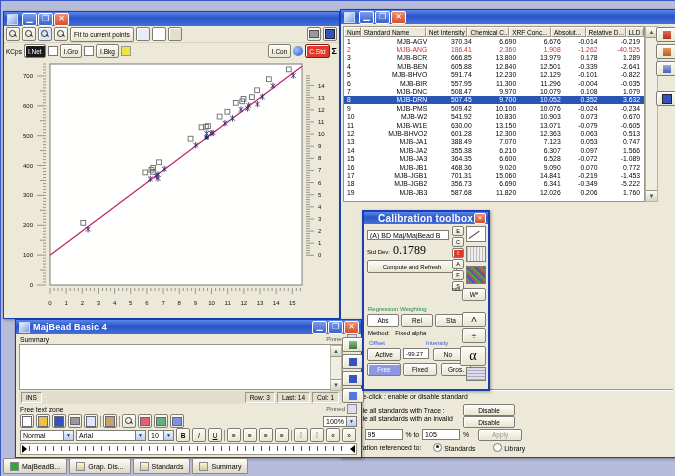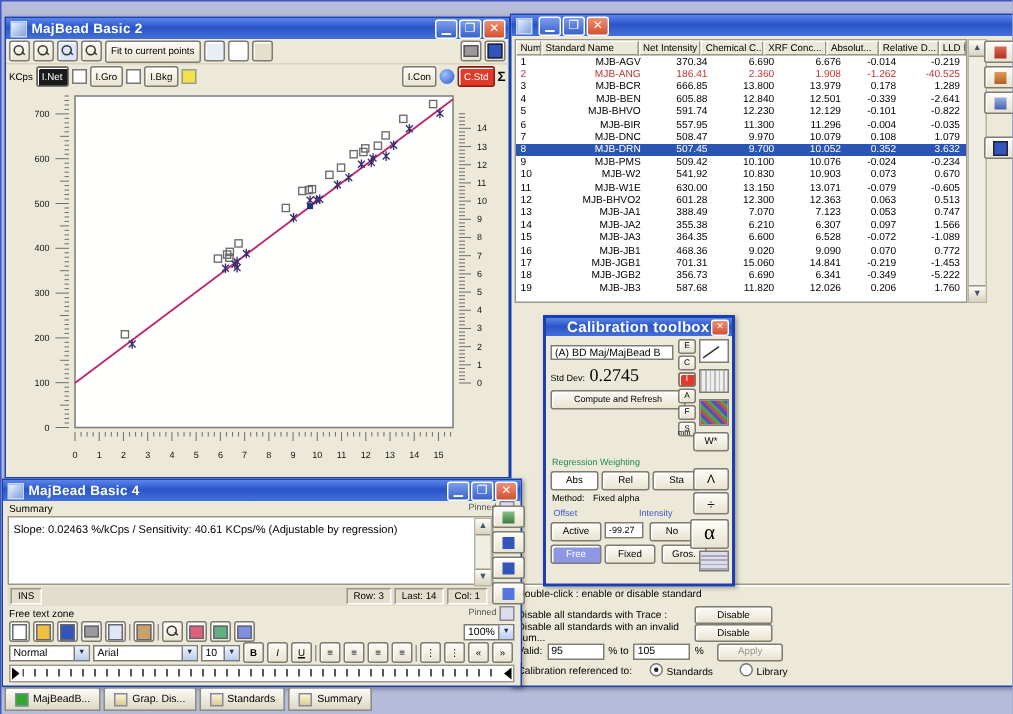--- a/index.html
+++ b/index.html
@@ -58,21 +58,20 @@
   .ric{width:7px;height:7px;margin-right:3px;border:1px solid #889;}
 </style>
 </head>
 <body>
 
 <div id="screen">
 
   <div class="win" style="left:2px;top:10px;width:335px;height:306px;">
     <div class="tbar">
       <span class="wicon"></span>
-      <span class="ttl">MajBead Basic 2</span>
       <span class="wbtn">▁</span>
       <span class="wbtn">❐</span>
       <span class="wbtn close">✕</span>
     </div>
     <div style="display:flex;align-items:center;height:16px;padding:0 2px;gap:2px;border-bottom:1px solid #d8d4c0;">
       <span class="btn sq">
           <span class="mag"></span>
         </span>
       <span class="btn sq">
           <span class="mag"></span>
@@ -637,36 +636,35 @@
         <span class="btn dis" style="width:36px;height:10px;margin-left:6px;">Apply</span>
       </div>
       <div style="display:flex;align-items:center;height:12px;gap:4px;">
         <span>Calibration referenced to:</span>
         <span style="margin-left:8px;"><span class="radio on"></span><span>Standards</span></span>
         <span style="margin-left:14px;"><span class="radio"></span><span>Library</span></span>
       </div>
     </div>
   </div>
 
-  <div class="win" style="left:0px;top:318px;width:345px;height:137px;">
+  <div class="win" style="left:14px;top:318px;width:345px;height:137px;">
     <div class="tbar">
       <span class="wicon"></span>
       <span class="ttl">MajBead Basic 4</span>
       <span class="wbtn">▁</span>
       <span class="wbtn">❐</span>
       <span class="wbtn close">✕</span>
     </div>
     <div style="display:flex;align-items:center;height:10px;padding:0 4px;">
       <span class="lbl" style="font-size:6.8px;">Summary</span>
       <span style="flex:1"></span>
       <span class="pin">Pinned</span>
       <span style="width:8px;height:8px;border:1px solid #889;background:#dde;margin-left:2px;"></span>
     </div>
     <div style="position:relative;margin:0 18px 0 3px;height:42px;background:#fff;border:1px solid #9a968a;font-size:7.4px;padding:2px 14px 0 3px;line-height:1.5;">
-      <div>Slope: 0.02463 %/kCps / Sensitivity: 40.61 KCps/% (Adjustable by regression)</div>
       <div class="vsb" style="right:0;top:0;height:100%;width:10px;">
         <div class="sbb">▲</div>
         <div class="sbb bot">▼</div>
       </div>
     </div>
     <div style="position:absolute;right:1px;top:16px;width:15px;display:flex;flex-direction:column;align-items:center;">
       <span class="btn mib">
           <span style="width:8px;height:8px;background:linear-gradient(#8ac08a,#3a7a3a);"></span>
         </span>
       <span class="btn mib">
@@ -771,21 +769,21 @@
       <span class="wbtn close" style="width:10px;height:9px;font-size:6px;">✕</span>
     </div>
     <div style="position:relative;height:161px;font-size:6px;">
 
       <div style="position:absolute;left:3px;top:3px;width:82px;">
         <div class="inp seltext" style="width:100%;height:10px;margin-top:3px;">
           <span>(A) BD Maj/MajBead B</span>
         </div>
         <div style="display:flex;align-items:baseline;margin-top:3px;">
           <span>Std Dev:</span>
-          <span style="font-size:12px;margin-left:3px;font-family:'Liberation Serif',serif;">0.2745</span>
+          <span style="font-size:12px;margin-left:3px;font-family:'Liberation Serif',serif;">0.1789</span>
         </div>
         <div class="btn" style="width:100%;height:11px;margin-top:2px;font-size:6px;">Compute and Refresh</div>
       </div>
 
       <div id="side-letters" style="position:absolute;left:88px;top:2px;width:11px;display:flex;flex-direction:column;gap:1px;">
           <span class="btn" style="width: 10px; height: 8px; font-size: 5.5px; padding: 0px;">E</span>
           <span class="btn" style="width: 10px; height: 8px; font-size: 5.5px; padding: 0px;">C</span>
           <span class="btn" style="width: 10px; height: 8px; font-size: 5.5px; padding: 0px; background: rgb(226, 58, 42); color: rgb(255, 255, 255);">I</span>
           <span class="btn" style="width: 10px; height: 8px; font-size: 5.5px; padding: 0px;">A</span>
           <span class="btn" style="width: 10px; height: 8px; font-size: 5.5px; padding: 0px;">F</span>

